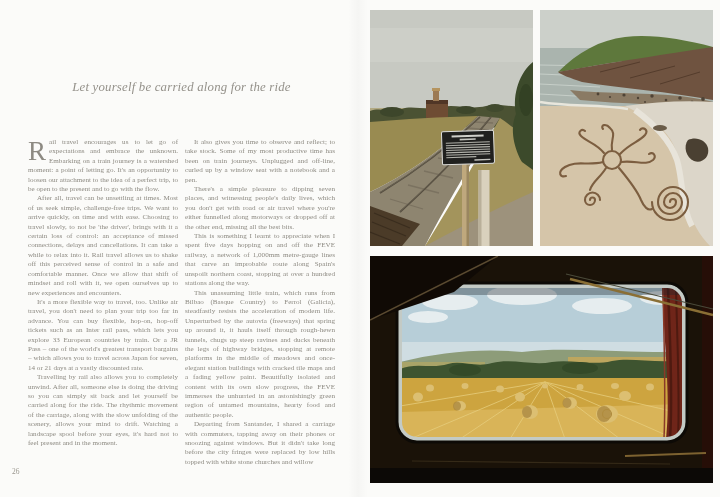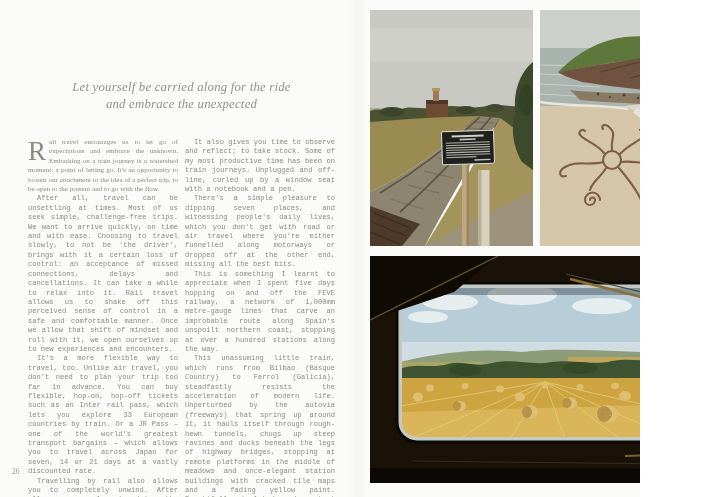--- a/index.html
+++ b/index.html
@@ -1,17 +1,17 @@
 <!DOCTYPE html>
 <html><head>
 <meta charset="utf-8">
 <style>
   html,body { margin:0; padding:0; background:#ffffff; }
   .spread {
-    position:relative; width:640px; height:497px;
+    position:relative; width:720px; height:497px;
     background:#fbfbf9; overflow:hidden;
     font-family:"Liberation Serif", serif;
   }
   .spine {
     position:absolute; left:348px; top:0; width:20px; height:497px;
     background:linear-gradient(90deg, rgba(0,0,0,0), rgba(0,0,0,0.025), rgba(0,0,0,0));
     pointer-events:none;
   }
   .heading {
     position:absolute; left:28px; top:79px; width:307px;
@@ -21,21 +21,21 @@
   }
   .columns {
     position:absolute; left:28px; top:138px; width:307px;
     display:flex; gap:7px;
   }
   .col {
     width:150px; font-size:7.1px; line-height:9.4px;
     color:#8d8a82; text-align:justify;
   }
   .col p { margin:0; }
-  .col p.indent { text-indent:9px;font-family:Liberation Mono, monospace; }
+  .col p.indent { text-indent:9px; }
   .dropcap {
     float:left; font-size:27px; line-height:24px;
     padding:1px 3px 0 0; color:#8d8a82;
   }
   .pagenum {
     position:absolute; left:12px; top:467px;
     font-size:7.5px; color:#9a978f;font-family:Liberation Serif, serif;
   }
   .photo { position:absolute; }
   .photo svg { display:block; width:100%; height:100%; }
@@ -44,35 +44,35 @@
   #photo-window  { left:370px; top:256px; width:343px; height:227px; }
 </style>
 </head>
 <body>
 
 <div class="spread">
   <div class="spine"></div>
 
   <div class="heading">
     <div>Let yourself be carried along for the ride</div>
-    <div>and embrace the unexpected</div>
   </div>
 
   <div class="columns">
     <div class="col">
       <p><span class="dropcap">R</span><span>ail travel encourages us to let go of expectations and embrace the unknown. Embarking on a train journey is a watershed moment: a point of letting go. It's an opportunity to loosen our attachment to the idea of a perfect trip, to be open to the present and to go with the flow.</span></p>
       <p class="indent">After all, travel can be unsettling at times. Most of us seek simple, challenge-free trips. We want to arrive quickly, on time and with ease. Choosing to travel slowly, to not be 'the driver', brings with it a certain loss of control: an acceptance of missed connections, delays and cancellations. It can take a while to relax into it. Rail travel allows us to shake off this perceived sense of control in a safe and comfortable manner. Once we allow that shift of mindset and roll with it, we open ourselves up to new experiences and encounters.</p>
       <p class="indent">It's a more flexible way to travel, too. Unlike air travel, you don't need to plan your trip too far in advance. You can buy flexible, hop-on, hop-off tickets such as an Inter rail pass, which lets you explore 33 European countries by train. Or a JR Pass – one of the world's greatest transport bargains – which allows you to travel across Japan for seven, 14 or 21 days at a vastly discounted rate.</p>
       <p class="indent">Travelling by rail also allows you to completely unwind. After all, someone else is doing the driving so you can simply sit back and let yourself be carried along for the ride. The rhythmic movement of the carriage, along with the slow unfolding of the scenery, allows your mind to drift. Watching a landscape spool before your eyes, it's hard not to feel present and in the moment.</p>
     </div>
     <div class="col">
       <p class="indent">It also gives you time to observe and reflect; to take stock. Some of my most productive time has been on train journeys. Unplugged and off-line, curled up by a window seat with a notebook and a pen.</p>
       <p class="indent">There's a simple pleasure to dipping seven places, and witnessing people's daily lives, which you don't get with road or air travel where you're either funnelled along motorways or dropped off at the other end, missing all the best bits.</p>
       <p class="indent">This is something I learnt to appreciate when I spent five days hopping on and off the FEVE railway, a network of 1,000mm metre-gauge lines that carve an improbable route along Spain's unspoilt northern coast, stopping at over a hundred stations along the way.</p>
       <p class="indent">This unassuming little train, which runs from Bilbao (Basque Country) to Ferrol (Galicia), steadfastly resists the acceleration of modern life. Unperturbed by the autovía (freeways) that spring up around it, it hauls itself through rough-hewn tunnels, chugs up steep ravines and ducks beneath the legs of highway bridges, stopping at remote platforms in the middle of meadows and once-elegant station buildings with cracked tile maps and a fading yellow paint. Beautifully isolated and content with its own slow progress, the FEVE immerses the unhurried in an astonishingly green region of untamed mountains, hearty food and authentic people.</p>
+      <p class="indent">Departing from Santander, I shared a carriage with commuters, tapping away on their phones or snoozing against windows. But it didn't take long before the city fringes were replaced by low hills topped with white stone churches and willow</p>
     </div>
   </div>
 
   <div class="pagenum">26</div>
 
   <div class="photo" id="photo-railway">
     <svg viewBox="0 0 163 236" preserveAspectRatio="none">
       <rect width="163" height="120" fill="#c7c9c2"></rect>
       <rect y="18" width="163" height="34" fill="#cdcfc8"></rect>
       <rect x="0" y="98" width="70" height="16" fill="#b2a982"></rect>

